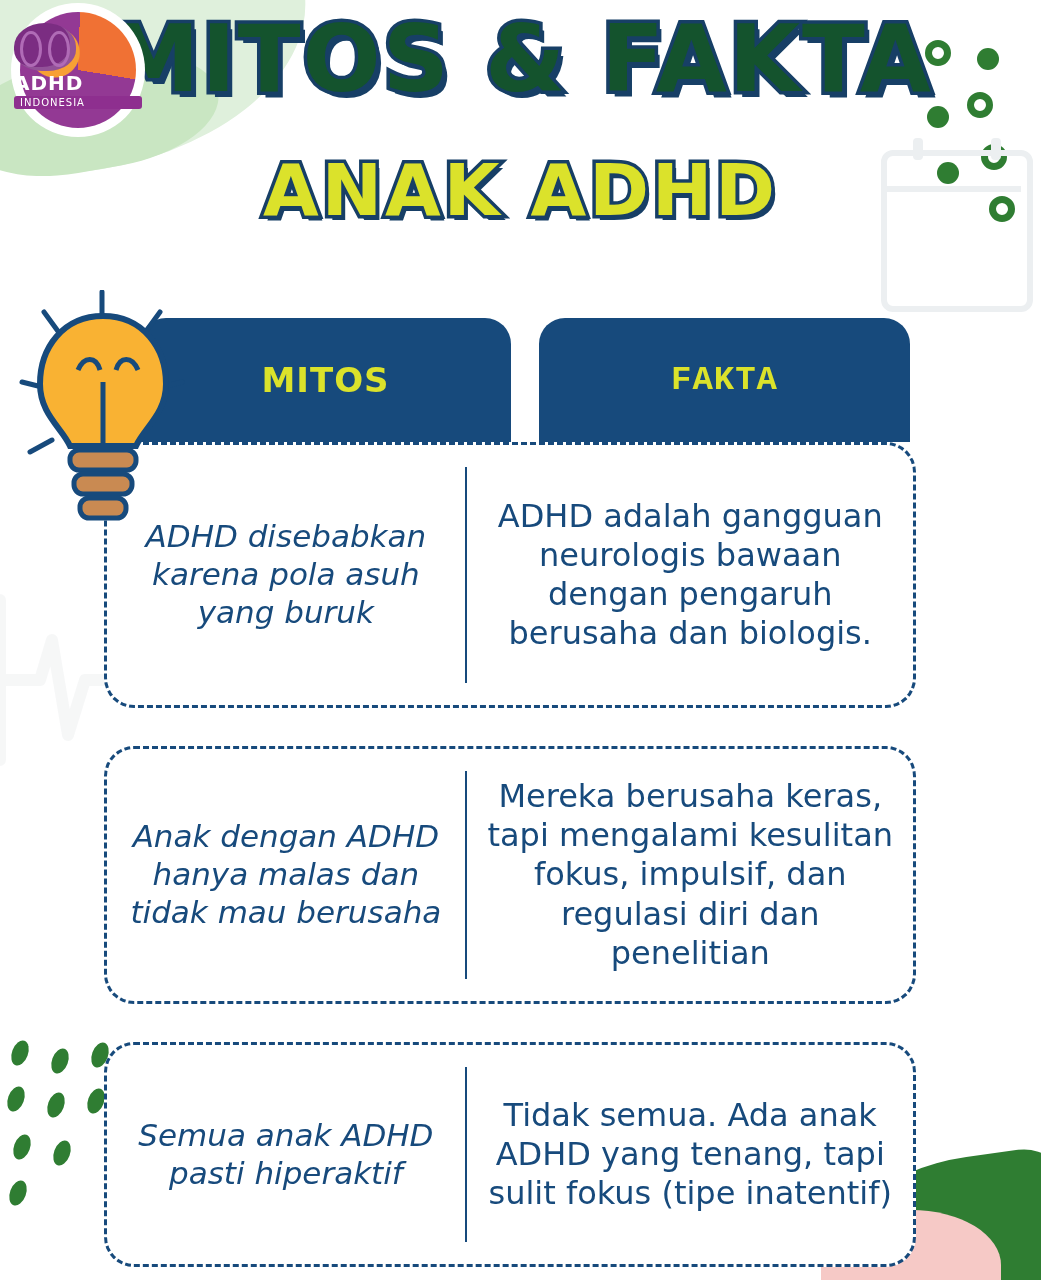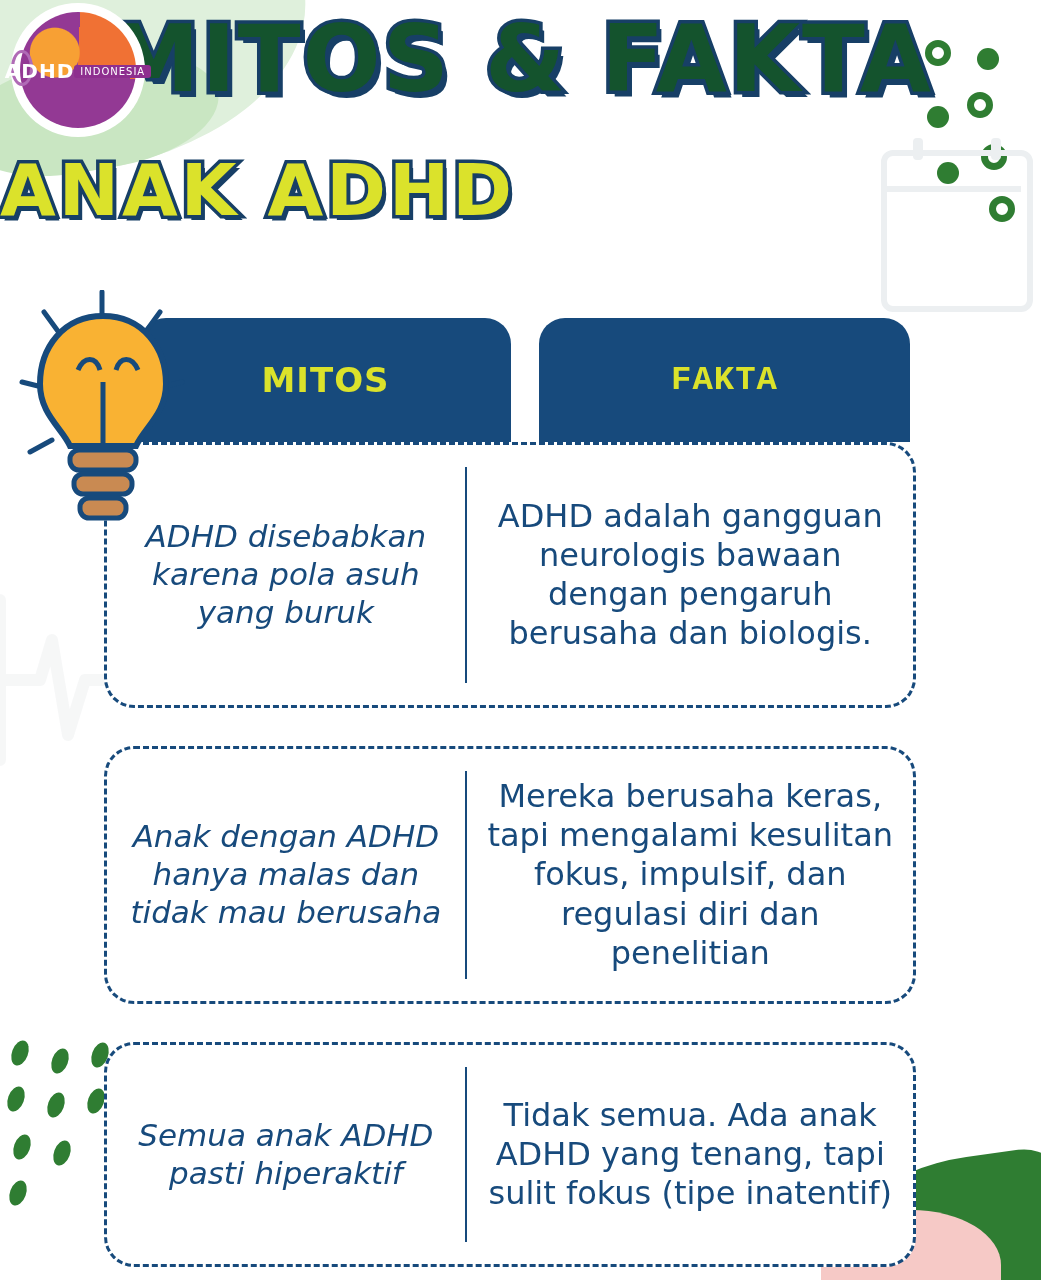--- a/index.html
+++ b/index.html
@@ -56,21 +56,21 @@
   }
   .calendar-outline:before{
     content:"";position:absolute;left:-6px;top:30px;width:140px;height:6px;background:#eceff1;
   }
   .calendar-outline .tab{position:absolute;width:10px;height:22px;background:#eceff1;border-radius:4px;top:-18px;}
 
   
   .logo{
     position:absolute;left:14px;top:6px;width:128px;height:128px;border-radius:50%;
     background:#ffffff;box-shadow:0 0 0 3px #ffffff;
-    display:flex;flex-direction:row;align-items:center;justify-content:center;
+    display:flex;flex-direction:column;justify-content:center;
     z-index:6;
   }
   .logo .ring{
     position:absolute;inset:6px;border-radius:50%;
     background:
       radial-gradient(circle at 30% 35%, #f79b2a 0 22%, rgba(0,0,0,0) 23%),
       conic-gradient(from 200deg,#8e2f8f 0 45%,#f06a2a 45% 72%,#8e2f8f 72% 100%);
     opacity:.95;
   }
   .logo .brain{
@@ -92,21 +92,21 @@
     position:absolute;left:0;right:0;top:6px;text-align:center;
     font-family:"DejaVu Sans", sans-serif;
     font-size:92px;font-weight:bold;letter-spacing:2px;
     color:#14532d;
     -webkit-text-stroke:7px #173f66;
     paint-order:stroke fill;
     text-shadow:5px 6px 0 #173f66;
     z-index:4;
   }
   .title-sub{
-    position:absolute;left:0;right:0;top:148px;text-align:left;
+    position:absolute;left:0;right:0;top:148px;text-align:center;
     font-size:72px;font-weight:bold;letter-spacing:3px;
     color:#dbe22b;
     -webkit-text-stroke:7px #173f66;
     paint-order:stroke fill;
     text-shadow:4px 5px 0 #173f66;
     z-index:4;
   }
 
   
   .bulb{position:absolute;left:18px;top:290px;width:170px;height:270px;z-index:5;}

